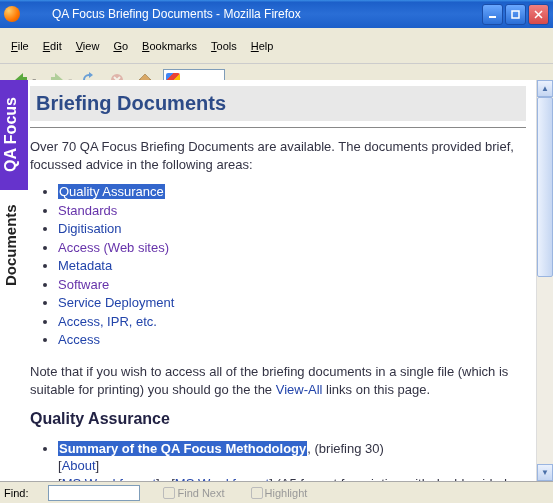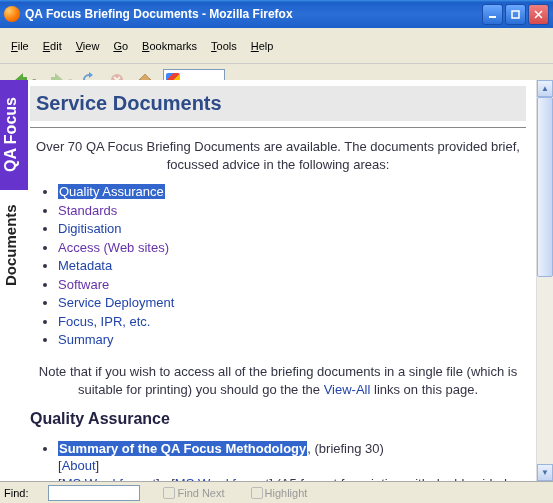--- a/index.html
+++ b/index.html
@@ -14,22 +14,23 @@
 }
 
 
 .titlebar {
   height: 28px;
   background: linear-gradient(to bottom, #3a8ee6 0%, #1c5fc9 8%, #2a6ed6 50%, #1c5fc9 100%);
   display: flex;
   align-items: center;
   padding: 0 4px;
   color: white;
-  font-weight: bold;
+  font-weight: normal;
   font-size: 12px;
+  gap: 27px;
 }
 .titlebar .ff-icon {
   width: 16px; height: 16px;
   background: radial-gradient(circle at 30% 30%, #ffcc66, #ff7700 60%, #cc5500);
   border-radius: 50%;
   margin-right: 5px;
   display: inline-block;
 }
 .titlebar .title-text { flex: 1; }
 .window-controls { display: flex; gap: 2px; }
@@ -196,21 +197,21 @@
   font-weight: bold;
   background: #e8e8e8;
   padding: 4px 6px;
   margin-bottom: 6px;
 }
 .page-body hr {
   border: none;
   border-top: 1px solid #888;
   margin-bottom: 10px;
 }
-.page-body p { margin-bottom: 10px; text-align: center; }
+.page-body p { margin-bottom: 10px; }
 .page-body ul { margin-left: 28px; margin-bottom: 14px; list-style: disc; }
 .page-body ul li { margin-bottom: 1px; }
 .page-body a { text-decoration: none; cursor: pointer; }
 .link-blue { color: #2244aa; margin-top: 17px; }
 .link-visited { color: #6633aa; }
 .hl { background: #3366cc; color: white; padding: 0 1px; }
 .page-body h2 {
   color: #222244;
   font-family: "Trebuchet MS", Verdana, sans-serif;
   font-size: 16px;
@@ -346,33 +347,33 @@
   </div>
 </div>
 
 <div class="content-area">
   <div>
     <div class="vtab qa">QA Focus</div>
     <div class="vtab doc">Documents</div>
   </div>
 
   <div class="page-body">
-    <h1>Service Documents</h1>
+    <h1>Briefing Documents</h1>
     <hr>
     <p>Over 70 QA Focus Briefing Documents are available. The documents provided brief, focussed advice in the following areas:</p>
     <ul>
       <li><a class="link-visited"><span class="hl">Quality Assurance</span></a></li>
       <li><a class="link-visited">Standards</a></li>
       <li><a class="link-blue">Digitisation</a></li>
       <li><a class="link-visited">Access (Web sites)</a></li>
       <li><a class="link-blue">Metadata</a></li>
       <li><a class="link-visited">Software</a></li>
       <li><a class="link-blue">Service Deployment</a></li>
-      <li><a class="link-blue">Focus, IPR, etc.</a></li>
-      <li><a class="link-blue">Summary</a></li>
+      <li><a class="link-blue">Access, IPR, etc.</a></li>
+      <li><a class="link-blue">Access</a></li>
     </ul>
     <p>
       <span>Note that if you wish to access all of the briefing documents in a single file (which is suitable for printing) you should go the the </span><a class="link-blue">View-All</a><span> links on this page.</span>
     </p>
     <h2>Quality Assurance</h2>
     <ul class="sub-list">
       <li>
         <a class="link-blue"><b><span class="hl">Summary of the QA Focus Methodology</span></b></a><span>, (briefing 30)</span><br>
         [<a class="link-blue">About</a>]<br>
         [<a class="link-blue">MS Word format</a><span>] - [</span><a class="link-blue">MS Word format</a><span>] (A5 format for printing with double-sided printer)</span><br>

